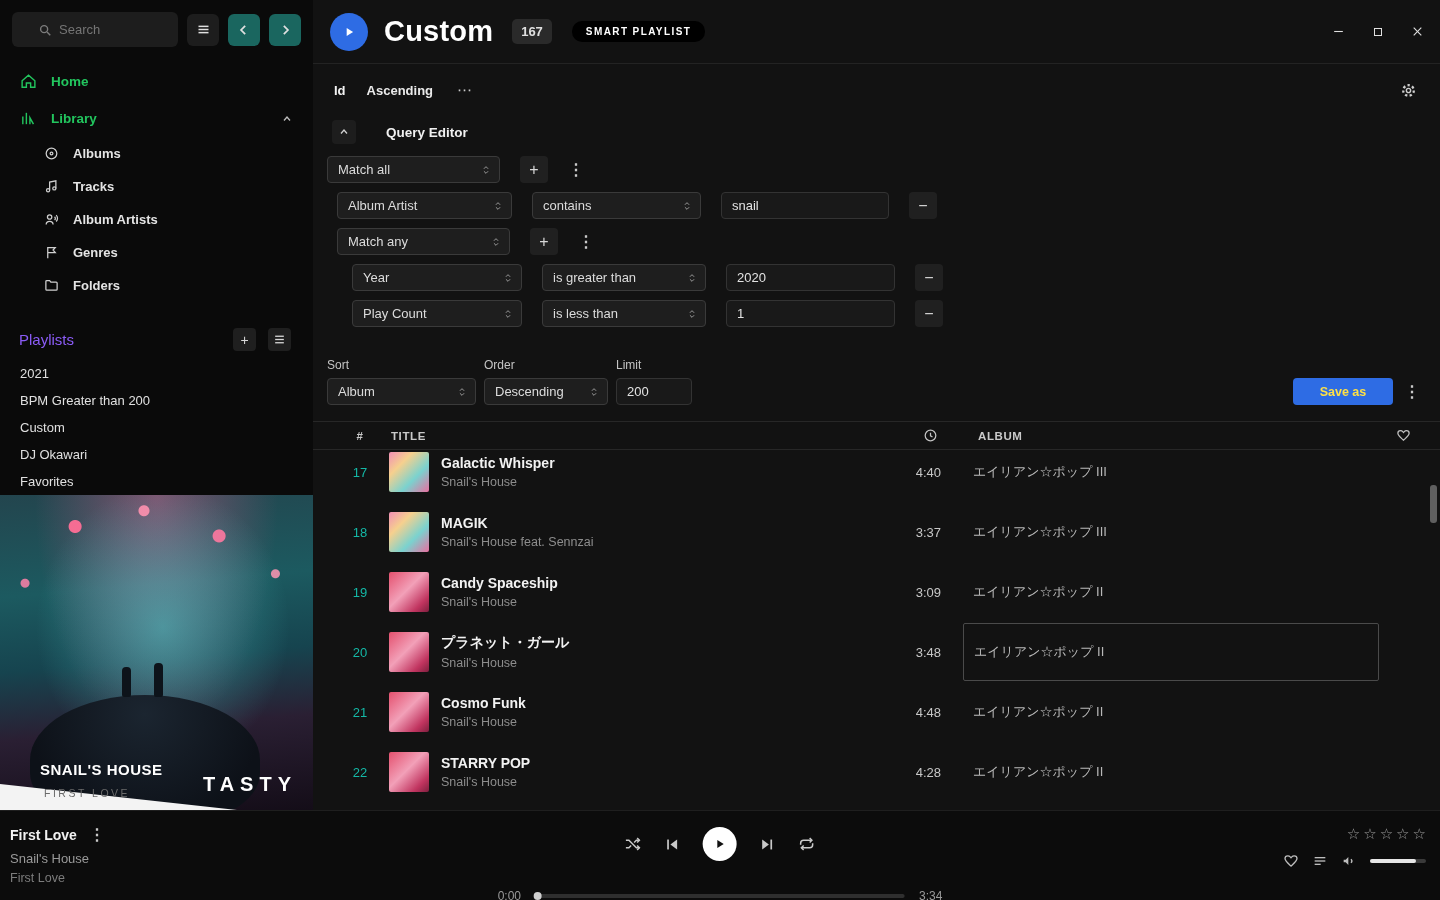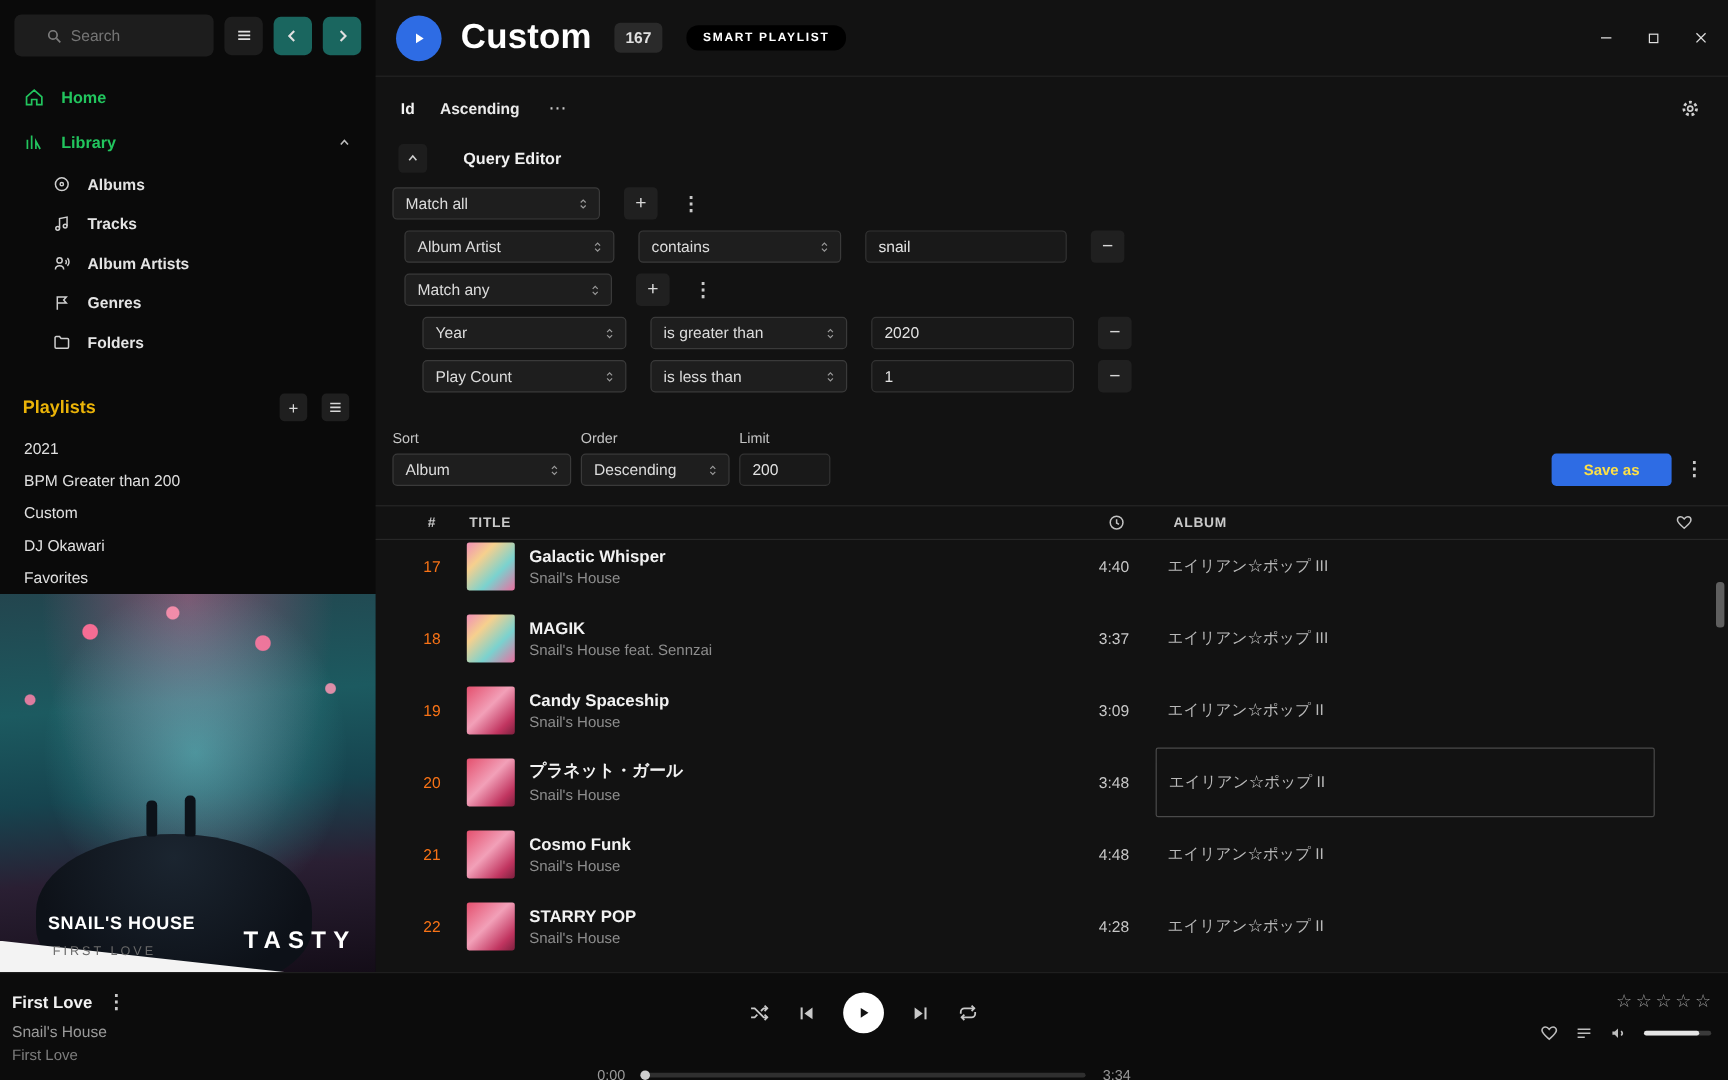--- a/index.html
+++ b/index.html
@@ -14,21 +14,21 @@
   .search-box { width:166px; height:35px; background:#1d1d1d; border-radius:6px; display:flex; align-items:center; padding:0 26px; gap:7px; color:#7d7d7d; }
   .search-box input { flex:1; min-width:0; background:transparent; border:none; outline:none; color:#bdbdbd; font-size:13px; font-family:inherit; }
   .icon-btn { width:32px; height:32px; border-radius:6px; background:#1d1d1d; display:flex; align-items:center; justify-content:center; color:#e0e0e0; cursor:pointer; }
   .icon-btn.nav { background:#1a665f; }
   .nav-list { margin-top:4px; }
   .nav-item { display:flex; align-items:center; gap:14px; padding:10px 20px; font-size:13.5px; font-weight:700; color:#22c55e; cursor:pointer; }
   .nav-item .chev { margin-left:auto; color:#bdbdbd; }
   .sub-item { display:flex; align-items:center; gap:14px; padding:9px 20px 9px 44px; font-size:13px; font-weight:600; color:#e4e4e4; cursor:pointer; }
   .sub-item .si-icon { color:#cfcfcf; }
   .playlists-head { display:flex; align-items:center; margin-top:26px; padding:0 22px 0 19px; }
-  .playlists-title { font-size:15px; font-weight:700; color:#eab308; }
+  .playlists-title { font-size:15px; font-weight:400; color:#8b5cf6; }
   .mini-btn { width:23px; height:23px; border-radius:4px; background:#1f1f1f; display:flex; align-items:center; justify-content:center; color:#d8d8d8; font-size:14px; cursor:pointer; }
   .mini-btn.first { margin-left:auto; }
   .mini-btn + .mini-btn { margin-left:12px; }
   .playlist-list { margin-top:9px; }
   .playlist-item { padding:6px 20px; font-size:13px; color:#e0e0e0; cursor:pointer; }
 
   
   .artwork { position:absolute; left:0; bottom:0; width:313px; height:315px; overflow:hidden;
     background:
       radial-gradient(circle at 24% 10%, rgba(255,110,150,.95) 0 6px, rgba(255,110,150,0) 7px),
@@ -91,21 +91,21 @@
   
   .table-head { position:relative; margin-top:16px; height:29px; border-top:1px solid #272727; border-bottom:1px solid #272727; display:flex; align-items:center; padding:0 29px 0 27px; color:#c9c9c9; font-size:11.5px; font-weight:700; letter-spacing:.6px; }
   .th-index { width:40px; text-align:center; }
   .th-title { margin-left:11px; }
   .th-clock { position:absolute; left:610px; color:#c2c2c2; }
   .th-album { position:absolute; left:665px; }
   .th-heart { position:absolute; right:29px; color:#c2c2c2; }
   .track-viewport { height:355px; overflow:hidden; }
   .track-list { margin-top:-8px; }
   .track-row { position:relative; height:60px; display:flex; align-items:center; padding:0 29px 0 27px; cursor:pointer; }
-  .td-index { width:40px; text-align:center; color:#f97316; font-size:13px; }
+  .td-index { width:40px; text-align:center; color:#14b8a6; font-size:13px; }
   .td-thumb { width:40px; height:40px; border-radius:2px; margin-left:9px; flex:0 0 auto; }
   .art-a { background:linear-gradient(135deg,#f08fb5 0%,#f6d08e 30%,#7ad2cf 65%,#e96fa0 100%); }
   .art-b { background:linear-gradient(135deg,#e4506e 0%,#f2a0b8 45%,#c13560 80%,#7e1f3e 100%); }
   .td-meta { margin-left:12px; width:360px; }
   .td-title { font-size:14px; font-weight:600; color:#f2f2f2; }
   .td-artist { margin-top:4px; font-size:12.5px; color:#8d8d8d; }
   .td-duration { position:absolute; left:560px; width:68px; text-align:right; font-size:13px; color:#c7c7c7; }
   .td-albumcell { position:absolute; left:660px; width:406px; height:58px; display:flex; align-items:center; font-size:13px; color:#b9b9b9; }
   .td-albumcell.focused { left:650px; width:416px; padding-left:10px; border:1px solid #4a4a4a; border-radius:2px; }
   .scroll-handle { position:absolute; right:3px; top:485px; width:7px; height:38px; border-radius:3px; background:#5f5f5f; cursor:pointer; }

